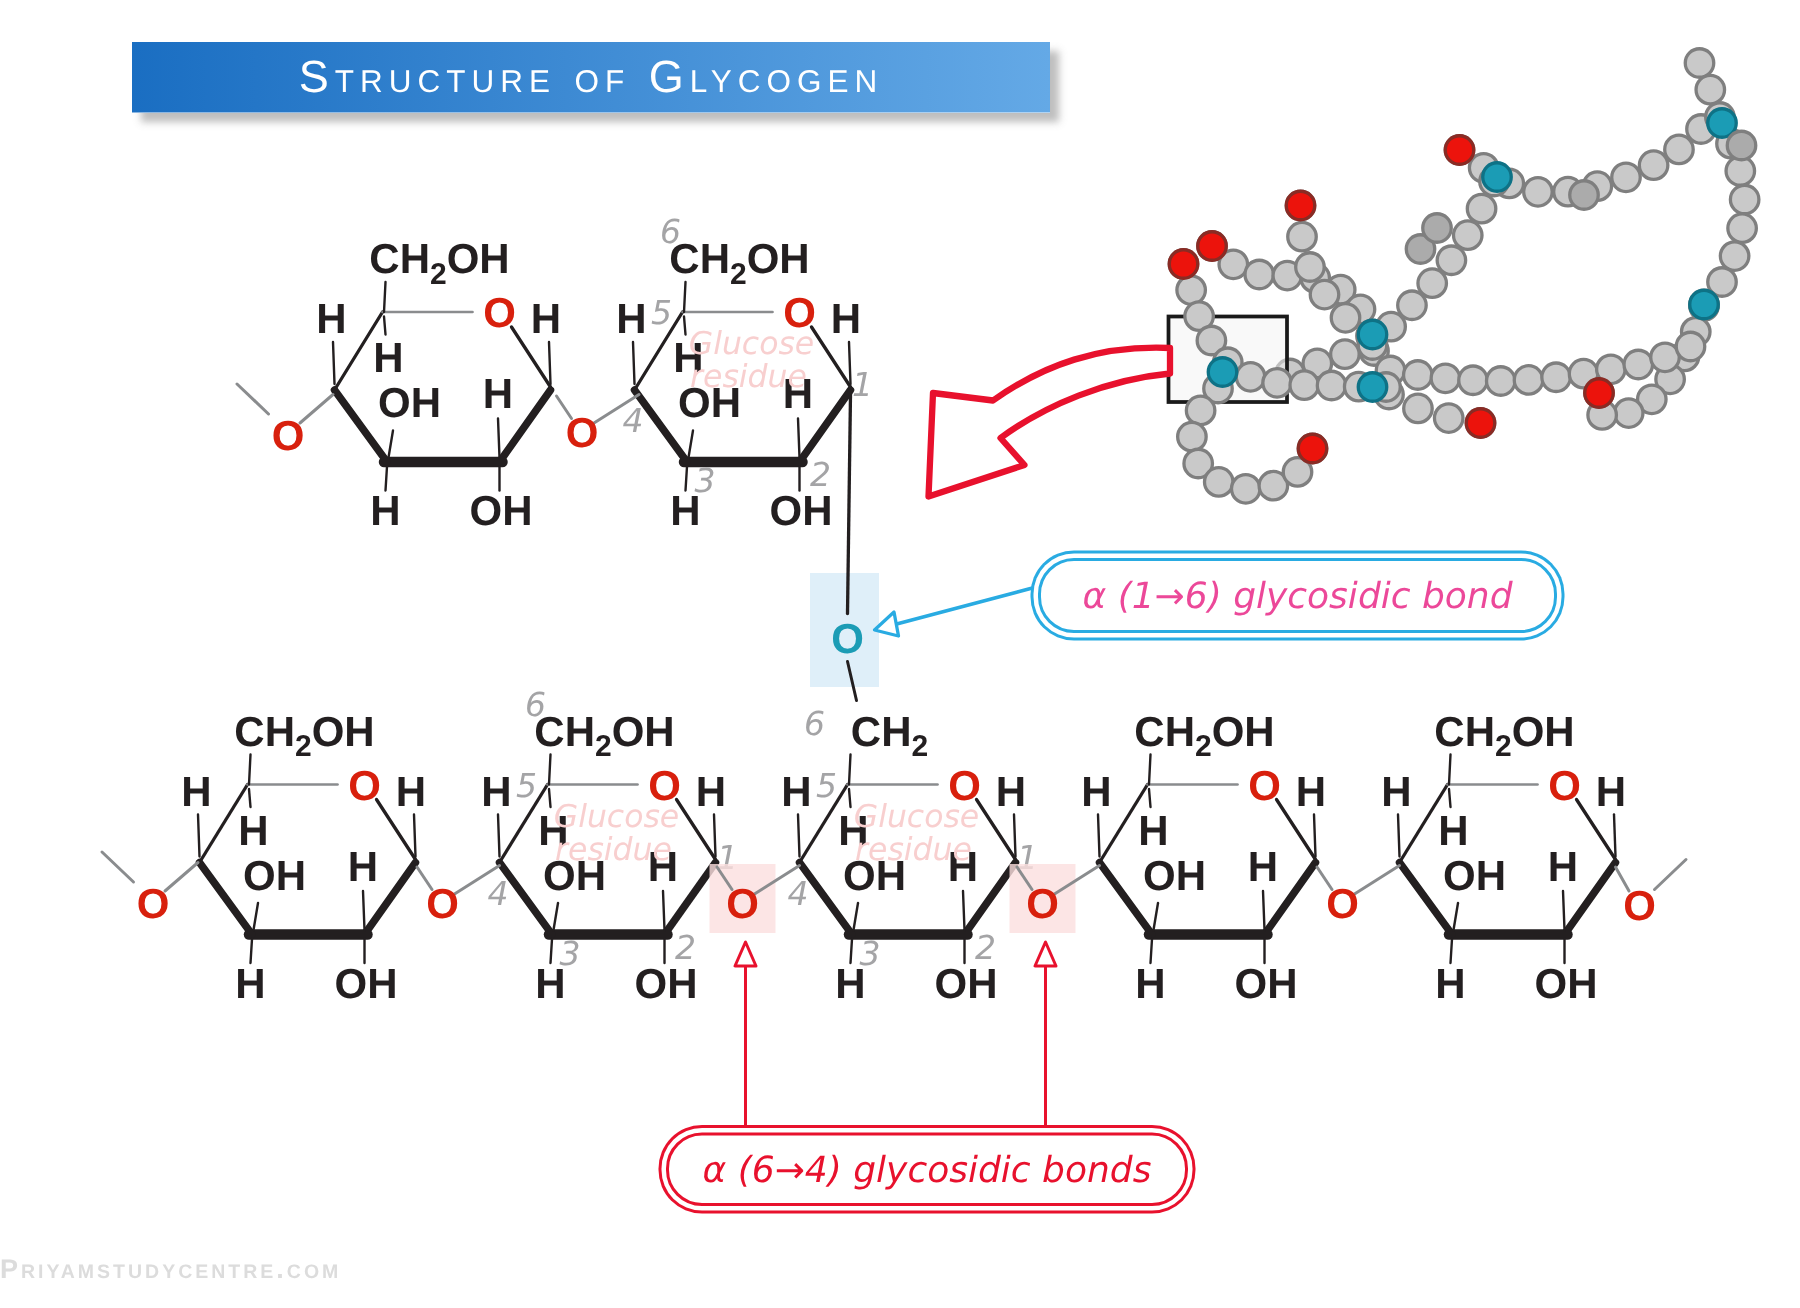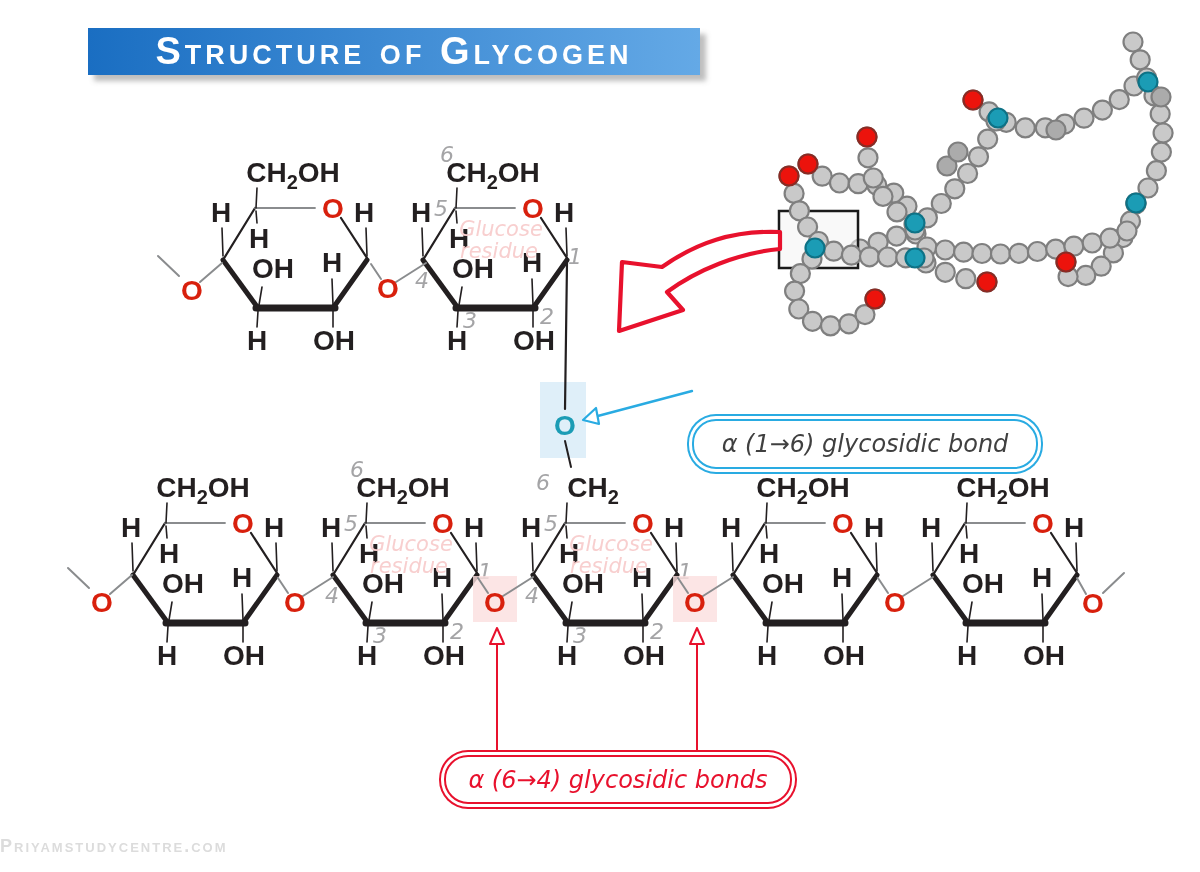--- a/index.html
+++ b/index.html
@@ -2,21 +2,21 @@
 <html><head>
 <meta charset="utf-8">
 <style>
   html,body{margin:0;padding:0}
   body{width:1200px;height:872px;position:relative;overflow:hidden;background:#fff;
        font-family:"Liberation Sans",sans-serif}
   #stage{position:absolute;left:0;top:0;width:1200px;height:872px}
   svg{position:absolute;left:0;top:0}
   .banner{position:absolute;left:88px;top:28px;width:612px;height:47px;
           display:flex;align-items:center;justify-content:center;
-          color:#fff;font-weight:700;font-variant:small-caps;font-size:38px;
+          color:#fff;font-weight:400;font-variant:small-caps;font-size:30px;
           letter-spacing:4px;box-shadow:6px 6px 5px rgba(110,110,110,.45)}
   .callout{position:absolute;display:flex;align-items:center;justify-content:center;
            font:italic 24px "DejaVu Sans",sans-serif;background:#fff;
            border:2px solid;border-radius:24px;white-space:nowrap}
   .callout-a16{left:692px;top:372px;width:342px;height:46px}
   .callout-a14{left:444px;top:755px;width:344px;height:45px}
   .watermark{position:absolute;left:0;top:836px;width:1200px;
              font-variant:small-caps;font-weight:700;letter-spacing:2px;
              font-size:18px;color:#dcdcdc}
   text.chem{font:700 28px "Liberation Sans",sans-serif}
@@ -402,16 +402,16 @@
       <g>
         <line x1="692" y1="391" x2="594" y2="417" stroke="#29abe2" stroke-width="2.4" stroke-linecap="round"></line>
         <polygon points="583,420 596,408 599,424" fill="#fff" stroke="#29abe2" stroke-width="2.2" stroke-linejoin="round"></polygon>
         <line x1="497" y1="754" x2="497" y2="643" stroke="#e8112d" stroke-width="2" stroke-linecap="round"></line>
         <polygon points="497,628 490,644 504,644" fill="#fff" stroke="#e8112d" stroke-width="2" stroke-linejoin="round"></polygon>
         <line x1="697" y1="754" x2="697" y2="643" stroke="#e8112d" stroke-width="2" stroke-linecap="round"></line>
         <polygon points="697,628 690,644 704,644" fill="#fff" stroke="#e8112d" stroke-width="2" stroke-linejoin="round"></polygon>
       </g>
     </svg>
   <div class="banner" style="background: linear-gradient(90deg, rgb(26, 110, 194), rgb(100, 169, 230)); color: rgb(255, 255, 255);">Structure of Glycogen</div>
-  <div class="callout callout-a16" style="border-color: rgb(41, 171, 226); color: #404040; box-shadow: rgb(255, 255, 255) 0px 0px 0px 3px, rgb(41, 171, 226) 0px 0px 0px 5px; margin-top: 47px;">α (1→6) glycosidic bond</div>
+  <div class="callout callout-a16" style="border-color: rgb(41, 171, 226); color: #ec4899; box-shadow: rgb(255, 255, 255) 0px 0px 0px 3px, rgb(41, 171, 226) 0px 0px 0px 5px;">α (1→6) glycosidic bond</div>
   <div class="callout callout-a14" style="border-color: rgb(232, 17, 45); color: rgb(232, 17, 45); box-shadow: rgb(255, 255, 255) 0px 0px 0px 3px, rgb(232, 17, 45) 0px 0px 0px 5px;">α (6→4) glycosidic bonds</div>
   <div class="watermark" style="color: rgb(220, 220, 220);">Priyamstudycentre.com</div>
 </div>
 
 </body></html>

